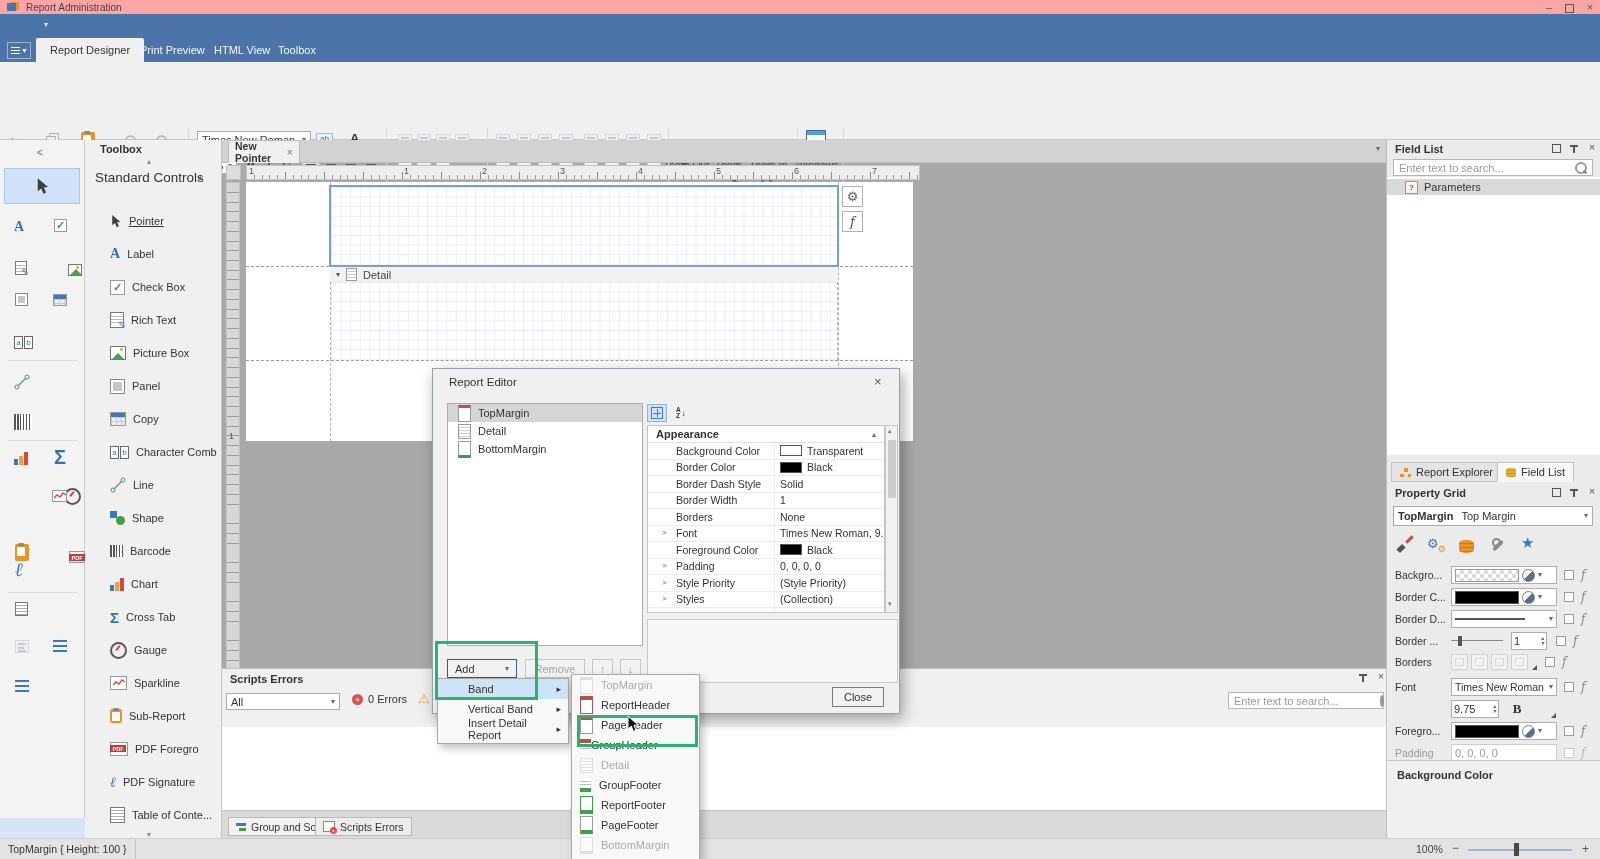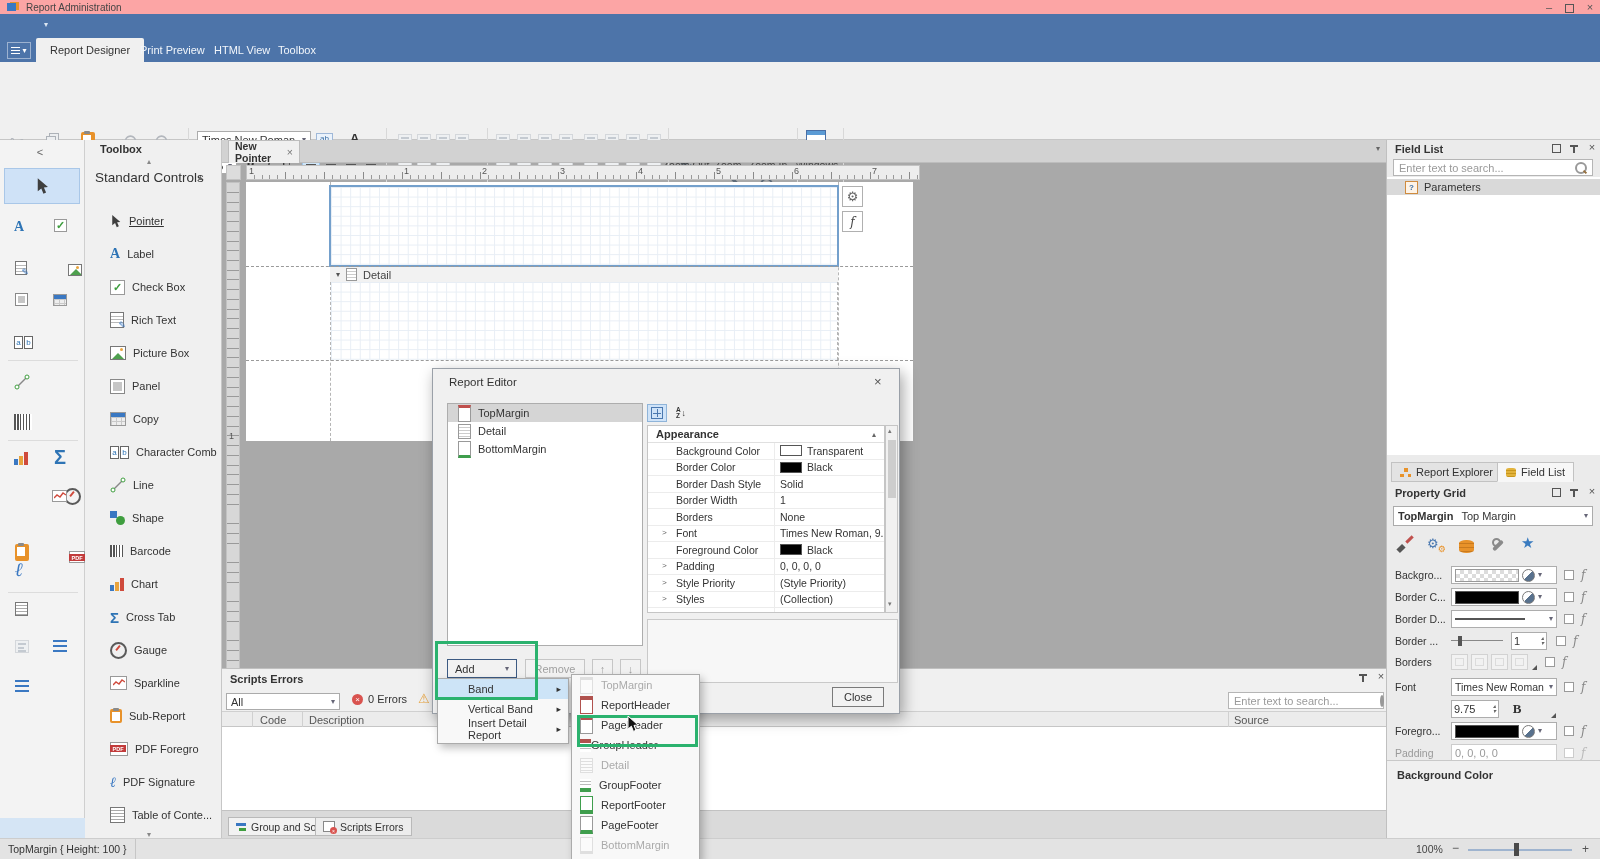--- a/index.html
+++ b/index.html
@@ -468,28 +468,20 @@
     <span class="abs flex" style="left:130px;top:24px;gap:5px">
       <i style="width:11px;height:11px;border-radius:50%;background:#d9534f;color:#fff;font-style:normal;font-size:8px;display:flex;align-items:center;justify-content:center">×</i>
       <span>0 Errors</span>
     </span>
     <span class="abs" style="left:196px;top:22px;color:#e8a33d;font-size:13px">⚠</span>
     <span class="abs searchbox" style="left:1006px;top:23px;width:156px;height:17px">
       <input placeholder="Enter text to search..." style="">
       <span class="mag" style="border-color:#999"></span>
     </span>
 
-    <div class="abs" style="left:0;top:42px;width:1164px;height:16px;background:#ececec;border-top:1px solid #d0d0d0;border-bottom:1px solid #c6c6c6">
-      <span class="abs" style="left:30px;width:1px;height:16px;background:#d0d0d0"></span>
-      <span class="abs" style="left:38px;top:2px;color:#555">Code</span>
-      <span class="abs" style="left:80px;width:1px;height:16px;background:#d0d0d0"></span>
-      <span class="abs" style="left:87px;top:2px;color:#555">Description</span>
-      <span class="abs" style="left:1006px;width:1px;height:16px;background:#d0d0d0"></span>
-      <span class="abs" style="left:1012px;top:2px;color:#555">Source</span>
-    </div>
     <div class="abs" style="left:0;top:58px;width:1164px;height:84px;background:#fff"></div>
   </div>
 
   <div class="abs" style="left:222px;top:810px;width:1164px;height:28px;background:#dadada;border-top:1px solid #c2c2c2"></div>
   <div class="gstab" style="left:228px">
     <i style="width:10px;height:8px;background:linear-gradient(#3a78c2 0 3px,transparent 3px),linear-gradient(#3f9e3f 0 0) 3px 5px/7px 3px no-repeat;font-style:normal"></i>
     <span>Group and Sort</span>
   </div>
   <div class="gstab" style="left:315px;background:#ececec">
     <i style="position:relative;width:10px;height:9px;border:1px solid #888;background:#fff;font-style:normal">

